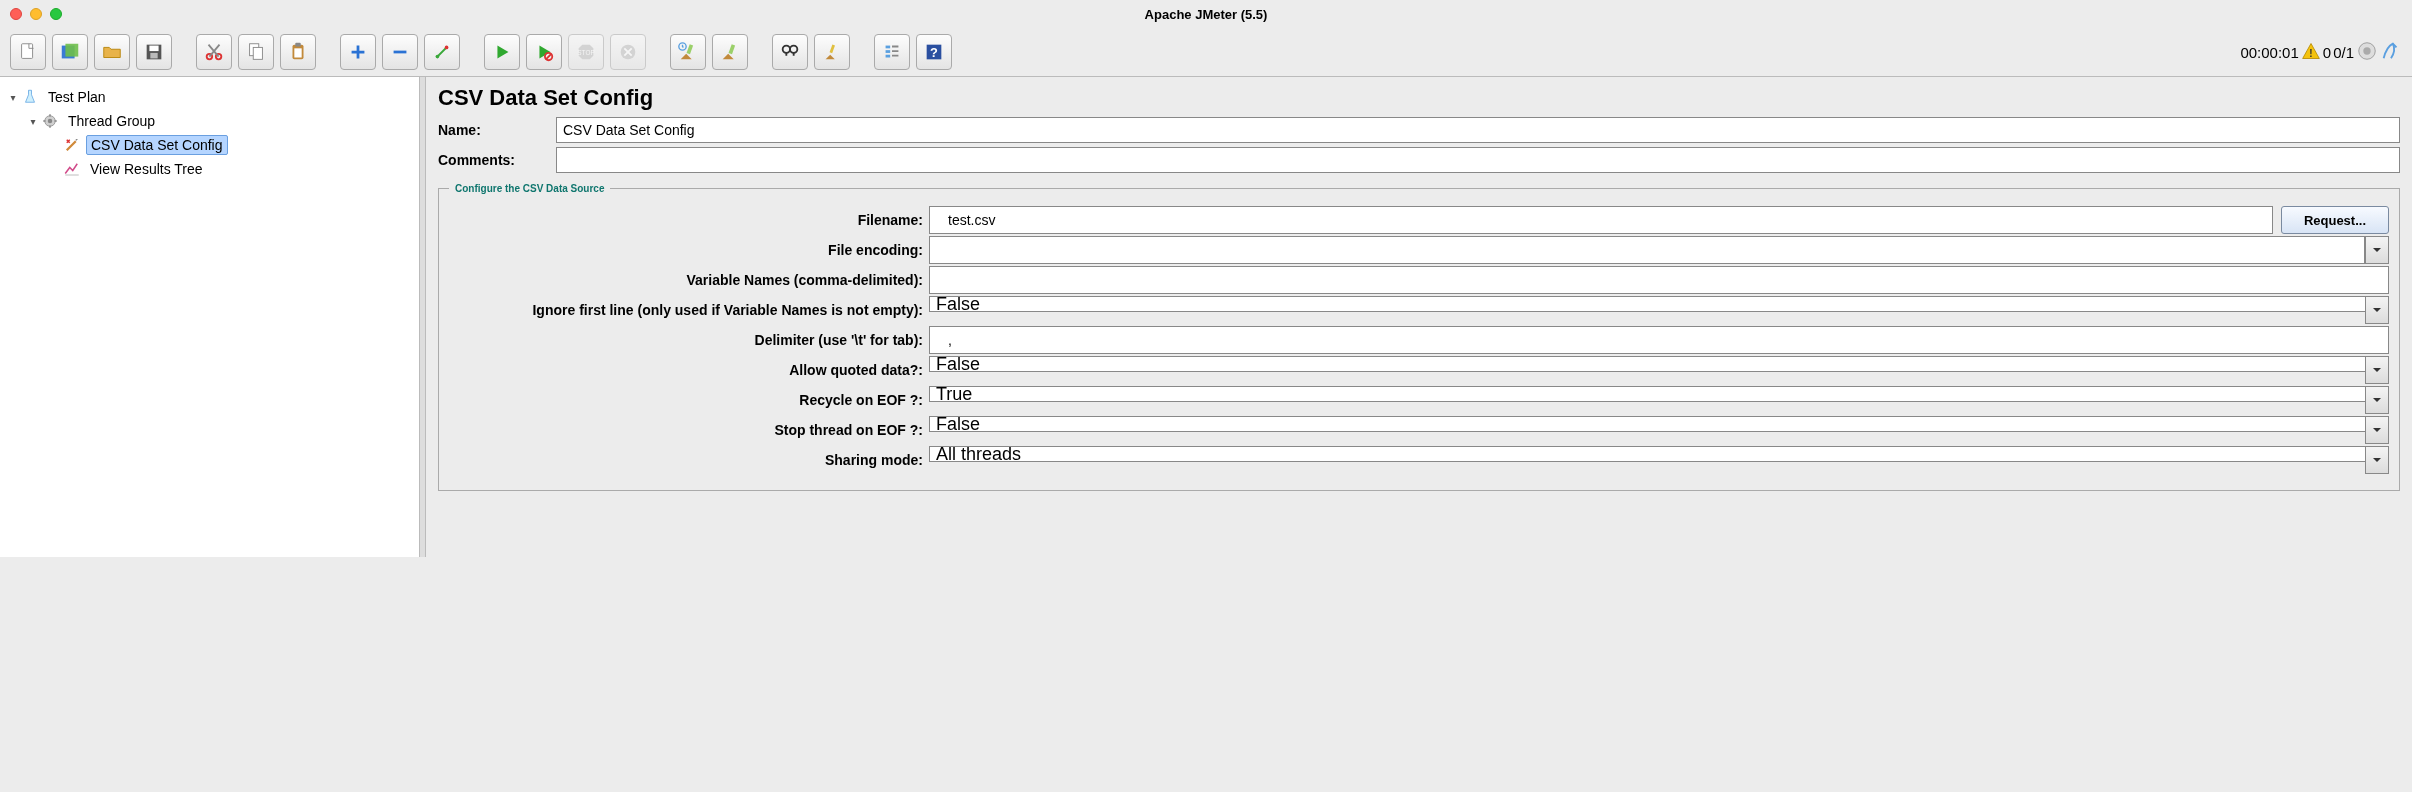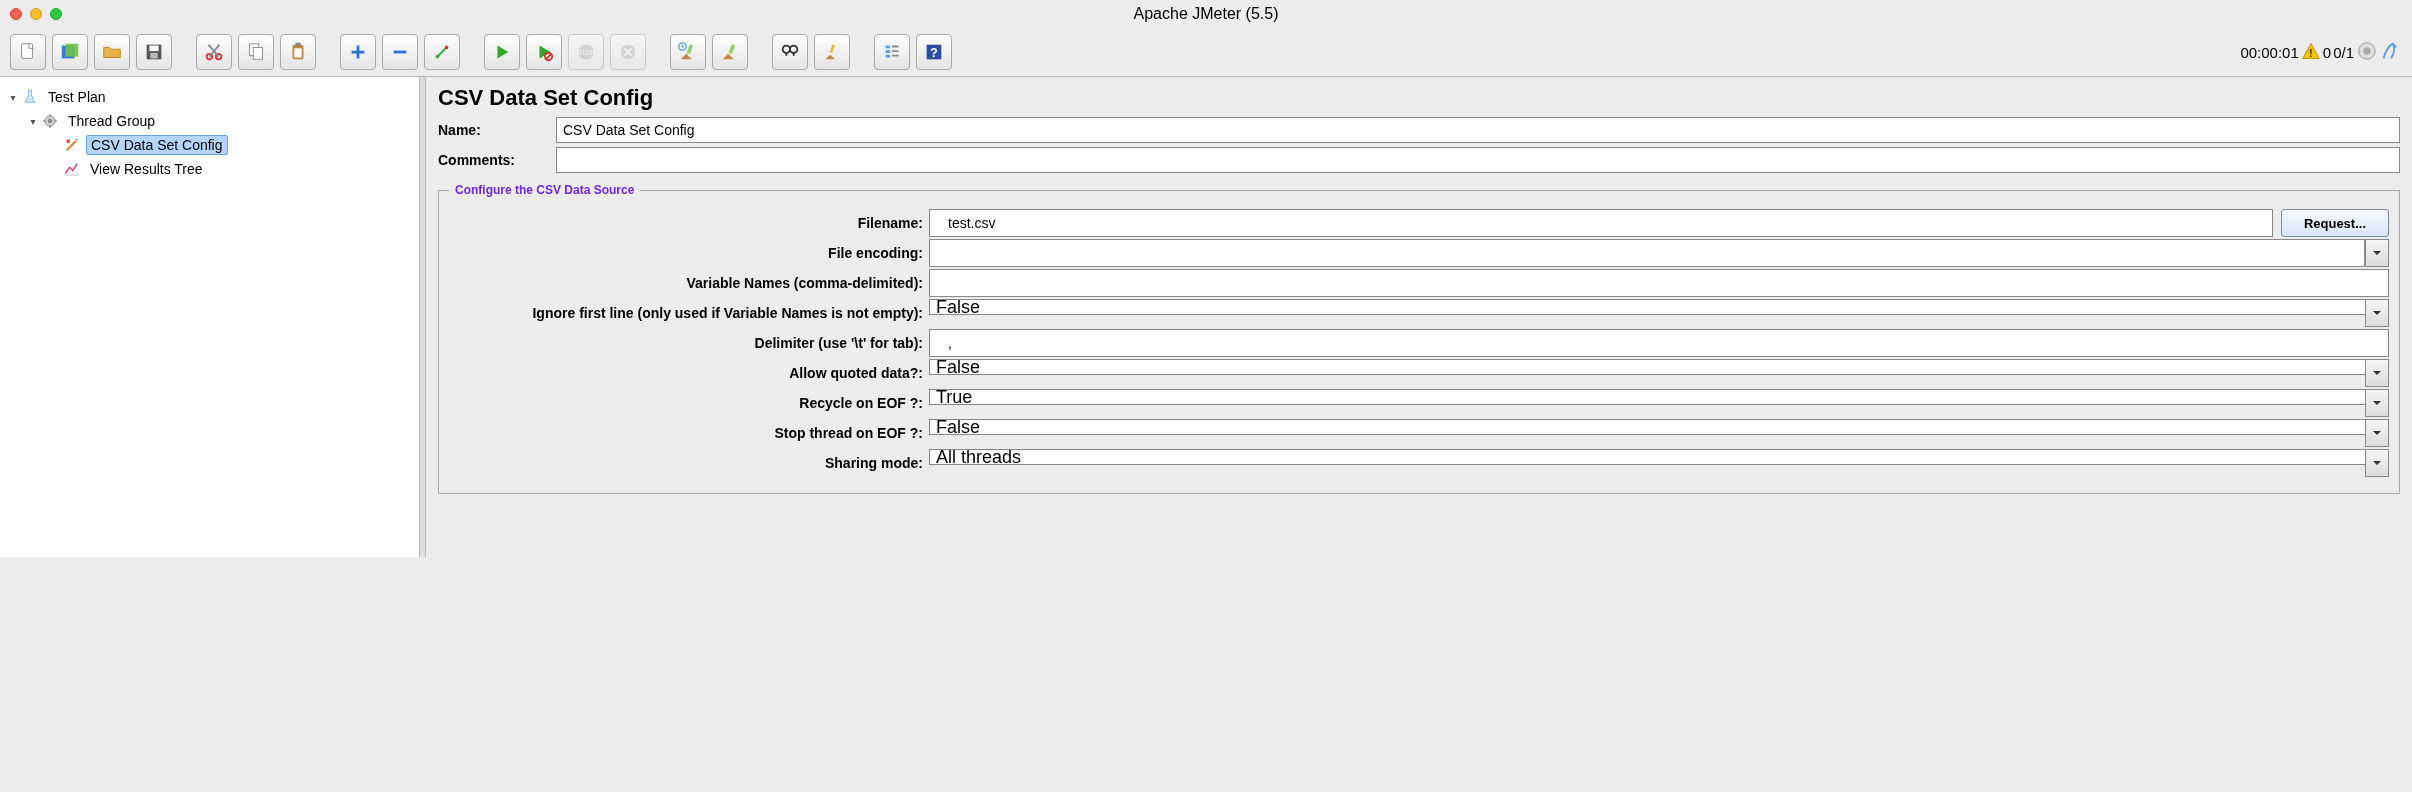--- a/index.html
+++ b/index.html
@@ -3,42 +3,42 @@
 <meta charset="utf-8">
 <style>
   * { box-sizing: border-box; margin: 0; padding: 0; }
   body { font-family: "Lucida Grande", Arial, sans-serif; font-size: 13px; background: #ececec; color: #000; width: 2412px; }
   .titlebar { height: 28px; display: flex; align-items: center; padding: 0 10px; background: #ececec; position: relative; }
   .traffic { display: flex; gap: 8px; }
   .traffic span { width: 12px; height: 12px; border-radius: 50%; display: inline-block; }
   .tl-close { background: #ff5f57; border: 1px solid #e0443e; }
   .tl-min   { background: #ffbd2e; border: 1px solid #dea123; }
   .tl-max   { background: #28c840; border: 1px solid #1aab29; }
-  .titlebar-title { position: absolute; left: 50%; transform: translateX(-50%); font-weight: 400; font-size: 16px; }
+  .titlebar-title { position: absolute; left: 50%; transform: translateX(-50%); font-weight: 700; font-size: 13px; }
   .toolbar { display: flex; align-items: center; padding: 6px 10px; gap: 6px; background: #ececec; border-bottom: 1px solid #bbb; }
   .btn { width: 36px; height: 36px; border: 1px solid #aaa; border-radius: 4px; background: linear-gradient(#fdfdfd,#e4e4e4); display: flex; align-items: center; justify-content: center; cursor: pointer; }
   .btn svg { width: 22px; height: 22px; }
   .btn.disabled { opacity: 0.5; cursor: default; }
   .gap { width: 12px; }
   .toolbar-right { margin-left: auto; display: flex; align-items: center; gap: 2px; font-size: 15px; }
   .main { display: flex; height: 480px; }
   .tree { width: 420px; background: #fff; border-right: 1px solid #bbb; padding: 8px 4px; font-size: 14px; overflow: auto; }
   .tree-row { display: flex; align-items: center; height: 24px; white-space: nowrap; }
   .tree-row .toggle { width: 14px; text-align: center; color: #555; font-size: 10px; }
   .tree-row .ticon { width: 20px; height: 20px; display: flex; align-items: center; justify-content: center; margin-right: 4px; }
   .tree-label { padding: 1px 4px; border-radius: 2px; }
   .tree-label.selected { background: #b5d5ff; border: 1px solid #6a9fe0; }
   .splitter { width: 6px; background: #ddd; cursor: col-resize; border-right: 1px solid #bbb; }
   .panel { flex: 1; background: #ececec; padding: 8px 12px 16px 12px; overflow: auto; }
   .panel-title { font-size: 22px; font-weight: 700; margin-bottom: 6px; }
   .formrow { display: flex; align-items: center; margin: 4px 0; }
   .formrow > label { font-weight: 700; font-size: 14px; width: 118px; }
   .formrow input[type=text] { flex: 1; height: 26px; border: 1px solid #888; background: #fff; padding: 0 6px; font-size: 14px; font-family: inherit; }
   fieldset { border: 1px solid #aaa; margin-top: 10px; padding: 10px 10px 14px 10px; }
-  fieldset legend { font-weight: 700; font-size: 12px; padding: 0 6px; color: #6d28d9; }
+  fieldset legend { font-weight: 700; font-size: 10px; padding: 0 6px; color: #0f766e; }
   .cfg-table { width: 100%; border-collapse: separate; border-spacing: 0 2px; }
   .cfg-table td.lbl { text-align: right; font-weight: 700; font-size: 14px; padding-right: 6px; white-space: nowrap; vertical-align: middle; }
   .cfg-table td.ctl { vertical-align: middle; }
   .ctl input[type=text] { width: 100%; height: 28px; border: 1px solid #888; background: #fff; padding: 0 18px; font-size: 14px; font-family: inherit; }
   .combo { display: flex; width: 100%; }
   .combo input { flex: 1; height: 28px; border: 1px solid #888; border-right: none; background: #fff; padding: 0 6px; font-size: 14px; font-family: inherit; }
   .combo .arrow, .select-wrap .arrow { width: 24px; height: 28px; border: 1px solid #888; background: linear-gradient(#f4f4f4,#dcdcdc); display: flex; align-items: center; justify-content: center; cursor: pointer; }
   .select-wrap { display: flex; width: 100%; }
   .select-wrap .selval { flex: 1; height: 16px; border: 1px solid #888; border-right: none; background: #fff; padding: 0 6px; font-size: 18px; display: flex; align-items: center; }
   .browse { height: 28px; padding: 0 22px; margin-left: 8px; border: 1px solid #7a8aa0; border-radius: 3px; background: linear-gradient(#f7faff,#d8e4f5); font-weight: 700; font-size: 13px; cursor: pointer; }

